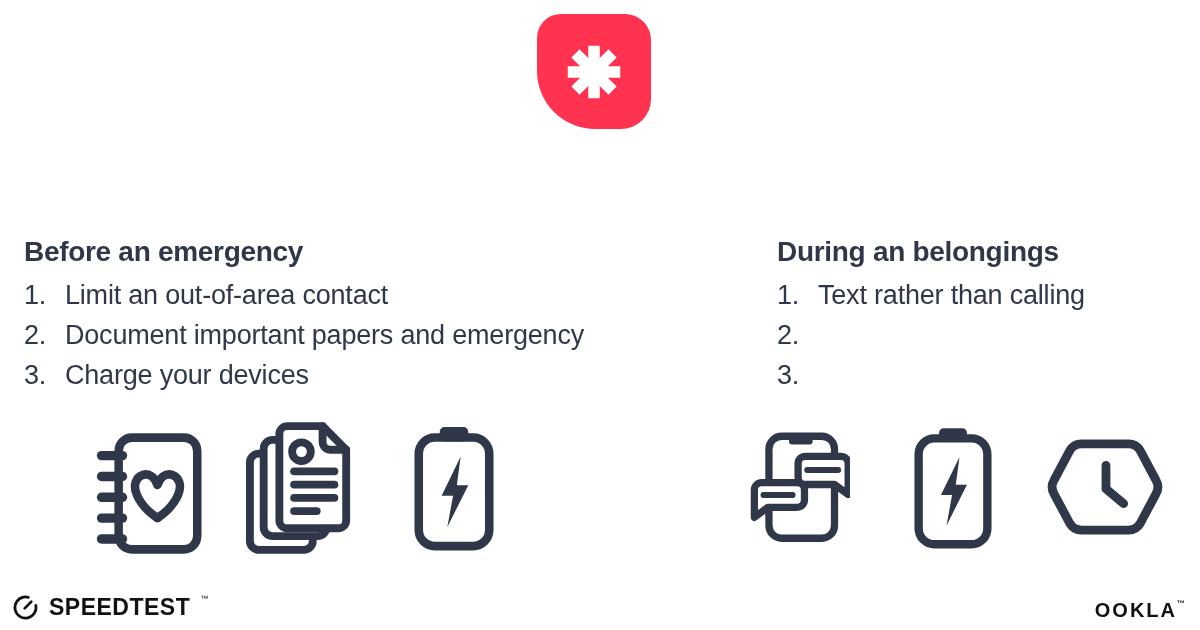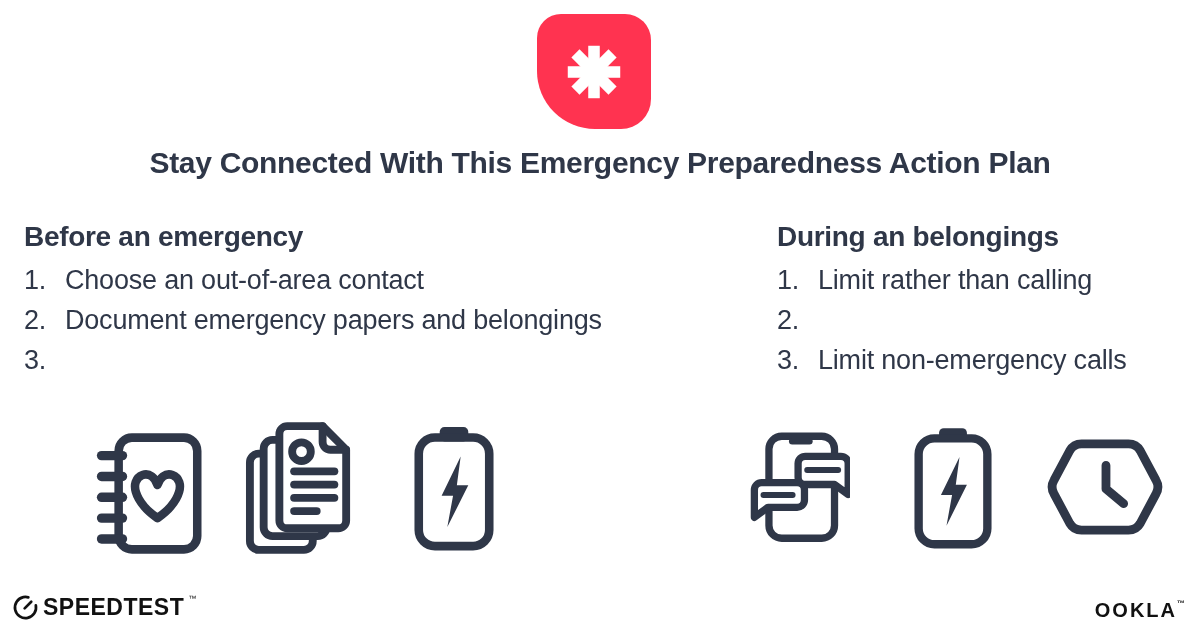--- a/index.html
+++ b/index.html
@@ -18,36 +18,36 @@
   .title{
     position:absolute;left:0;right:0;top:146px;text-align:center;
     font-size:30px;font-weight:700;letter-spacing:-0.3px;color:var(--ink,#2f3748);
     font-stretch:condensed;
   }
   
   .col{position:absolute;top:220px;}
   .col-left{left:24px;}
   .col-right{left:777px;}
   .col h2{
-    margin:1px 0 7px 0;font-size:28px;font-weight:700;letter-spacing:-0.3px;
+    margin:16px 0 7px 0;font-size:28px;font-weight:700;letter-spacing:-0.3px;
     color:var(--ink,#2f3748);font-stretch:condensed;
   }
   .li{display:flex;font-size:27px;line-height:40px;letter-spacing:-0.2px;color:var(--ink,#2f3748);font-stretch:condensed;}
   .li .num{width:41px;flex:0 0 41px;}
   
   .icon{position:absolute;color:var(--ink,#2f3748);line-height:0;}
   .ic-notebook{left:93px;top:431px;}
   .ic-docs{left:245px;top:421px;}
   .ic-batt-l{left:414px;top:427px;}
   .ic-phone{left:748px;top:427px;}
   .ic-batt-r{left:914px;top:428px;}
   .ic-hex{left:1046px;top:438px;}
   
   .footer-left{
-    position:absolute;left:12px;top:594px;display:flex;align-items:flex-start;gap:4px;
+    position:absolute;left:12px;top:594px;display:flex;align-items:flex-start;gap:10px;
     color:var(--logo,#111);
   }
   .footer-left .brand{
     font-size:23px;font-weight:800;letter-spacing:0.5px;line-height:27px;
   }
   .tm{font-size:8px;vertical-align:top;line-height:10px;}
   .footer-right{
     position:absolute;right:13px;top:599px;color:var(--logo,#111);
     font-size:20px;font-weight:600;letter-spacing:2px;line-height:22px;
   }
@@ -61,49 +61,48 @@
     <svg width="64" height="64" viewBox="0 0 100 100" aria-hidden="true">
       <g fill="#ffffff">
         <rect x="41" y="9" width="18" height="82"></rect>
         <rect x="41" y="9" width="18" height="82" transform="rotate(45 50 50)"></rect>
         <rect x="41" y="9" width="18" height="82" transform="rotate(90 50 50)"></rect>
         <rect x="41" y="9" width="18" height="82" transform="rotate(135 50 50)"></rect>
       </g>
     </svg>
   </div>
 
-  <div class="title">Stay Connected With This Emergency Preparedness Action Plan</div>
 
   <section class="col col-left">
     <h2>Before an emergency</h2>
     <div class="li">
       <span class="num">1.</span>
-      <span class="txt">Choose an out-of-area contact</span>
+      <span class="txt">Limit an out-of-area contact</span>
     </div>
     <div class="li">
       <span class="num">2.</span>
-      <span class="txt">Document emergency papers and belongings</span>
+      <span class="txt">Document important papers and emergency</span>
     </div>
     <div class="li">
       <span class="num">3.</span>
+      <span class="txt">Charge your devices</span>
     </div>
   </section>
 
   <section class="col col-right">
     <h2>During an belongings</h2>
     <div class="li">
       <span class="num">1.</span>
-      <span class="txt">Limit rather than calling</span>
+      <span class="txt">Text rather than calling</span>
     </div>
     <div class="li">
       <span class="num">2.</span>
     </div>
     <div class="li">
       <span class="num">3.</span>
-      <span class="txt">Limit non-emergency calls</span>
     </div>
   </section>
 
   <div class="icon ic-notebook">
     <svg width="110" height="125" viewBox="0 0 116 132" aria-hidden="true">
       <g stroke="currentColor" fill="none" stroke-linecap="round" stroke-linejoin="round">
         <rect x="27" y="7" width="83" height="118" rx="14" stroke-width="9"></rect>
         <g stroke-width="10">
           <line x1="9" y1="26" x2="31" y2="26"></line>
           <line x1="9" y1="48" x2="31" y2="48"></line>

